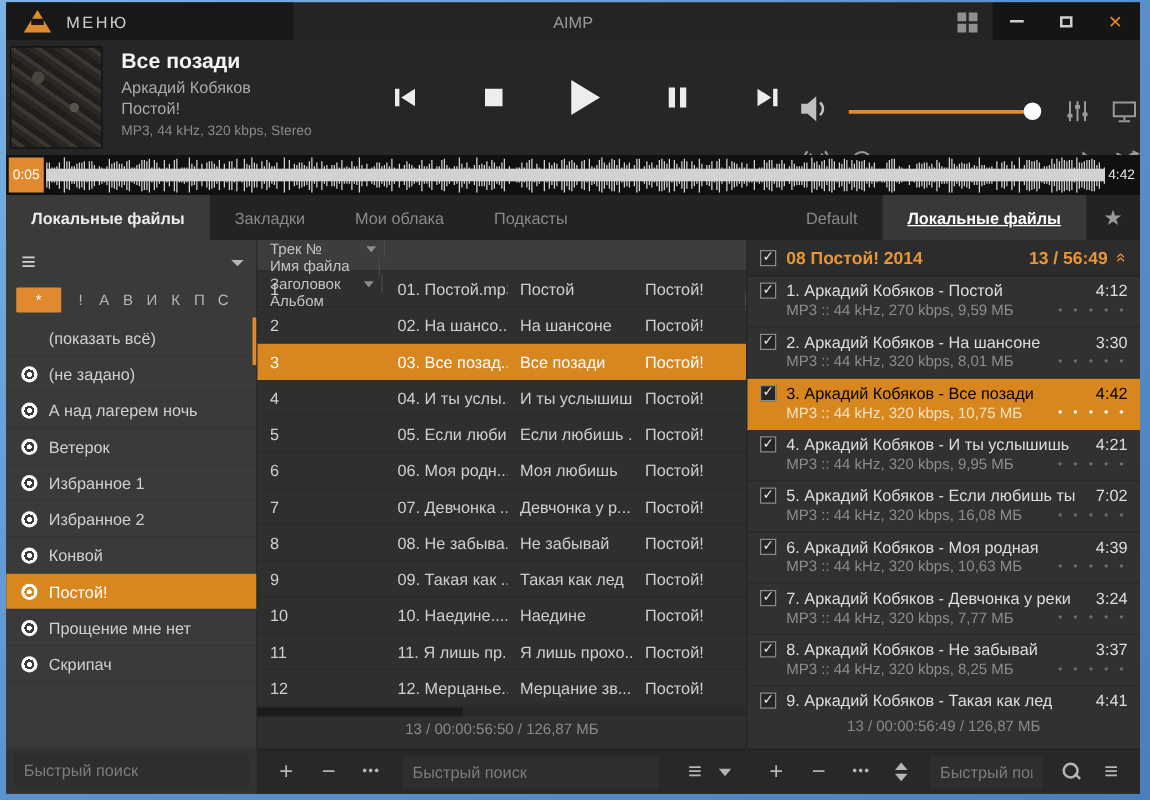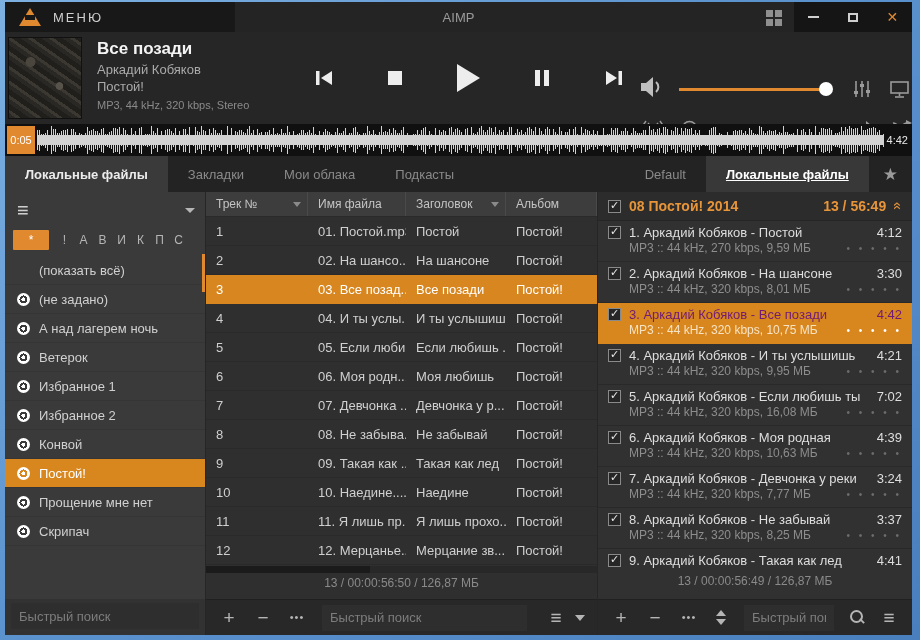--- a/index.html
+++ b/index.html
@@ -99,21 +99,21 @@
   .sb-scroll { position:absolute; right:0; top:62px; width:3px; height:38px; background:#e0892f; }
   .sb-fill { flex:1; }
   .sb-search { height:36px; padding:4px 6px 6px 6px; background:#323232; }
   .sb-search input, .tb-search input {
       width:100%; height:100%; background:#2e2e2e; border:none; outline:none;
       color:#cfcfcf; font-size:13px; padding:0 8px; font-family:"Liberation Sans",sans-serif; }
   .sb-search input::placeholder, .tb-search input::placeholder { color:#7d7d7d; }
 
   
   .middle { width:392px; background:#2f2f2f; display:flex; flex-direction:column; border-left:1px solid #262626; }
-  .thead { height:25px; display:flex; background:#3d3d3d; border-bottom:1px solid #2a2a2a; }
+  .thead { height:25px; display:flex; background:#3d3d3d; border-bottom:1px solid #2a2a2a;flex-direction:column; }
   .th { display:flex; align-items:center; justify-content:space-between; padding:0 6px 0 10px;
         font-size:12px; color:#c4c4c4; border-right:1px solid #4a4a4a; cursor:pointer; }
   .funnel { width:0; height:0; border-left:4px solid transparent; border-right:4px solid transparent;
             border-top:5px solid #8a8a8a; }
   .trow { height:29px; display:flex; align-items:center; font-size:13px; color:#cfcfcf;
           border-bottom:1px solid #2a2a2a; cursor:pointer; }
   .trow.sel { background:#d8861f; color:#ffffff; border-bottom-color:#d8861f; }
   .td { padding:0 10px; overflow:hidden; white-space:nowrap; }
   .c1 { width:102px; } .c2 { width:98px; } .c3 { width:100px; } .c4 { flex:1; }
   .hscroll { height:7px; background:#282828; margin-top:1px; }
@@ -149,21 +149,21 @@
   .collapse { color:#e8953a; font-size:14px; transform:rotate(90deg); display:inline-block; cursor:pointer; }
   .checkbox { width:13px; height:13px; background:#262626; border:1px solid #8a8a8a; position:relative;
               flex:none; cursor:pointer; }
   .checkbox:after { content:"✓"; position:absolute; left:1px; top:-2px; color:#e8e8e8; font-size:11px; }
   .track { height:41px; padding:4px 10px 0 10px; border-bottom:1px solid #292929; cursor:pointer; }
   .track.sel { background:#d8871f; border-bottom-color:#d8871f; }
   .track.last { height:22px; border-bottom:none; }
   .tl1 { display:flex; align-items:center; gap:8px; }
   .tl1 .tt { flex:1; font-size:13px; color:#dedede; white-space:nowrap; overflow:hidden; }
   .tl1 .dur { font-size:13px; color:#dedede; }
-  .track.sel .tt, .track.sel .dur { color:#701a75; }
+  .track.sel .tt, .track.sel .dur { color:#000000; }
   .tl2 { display:flex; align-items:center; padding-left:21px; margin-top:1px; }
   .tl2 .info { flex:1; font-size:12px; color:#8d8d8d; }
   .tl2 .dots { font-size:10px; color:#6d6d6d; letter-spacing:3px; }
   .track.sel .info { color:#f6e3c4; }
   .track.sel .dots { color:#ffffff; }
   .pl-footer { height:20px; display:flex; align-items:center; justify-content:center;
                color:#8a8a8a; font-size:12px; }
   .r-fill { flex:1; }
 
   svg .st { fill:#ededed; }

